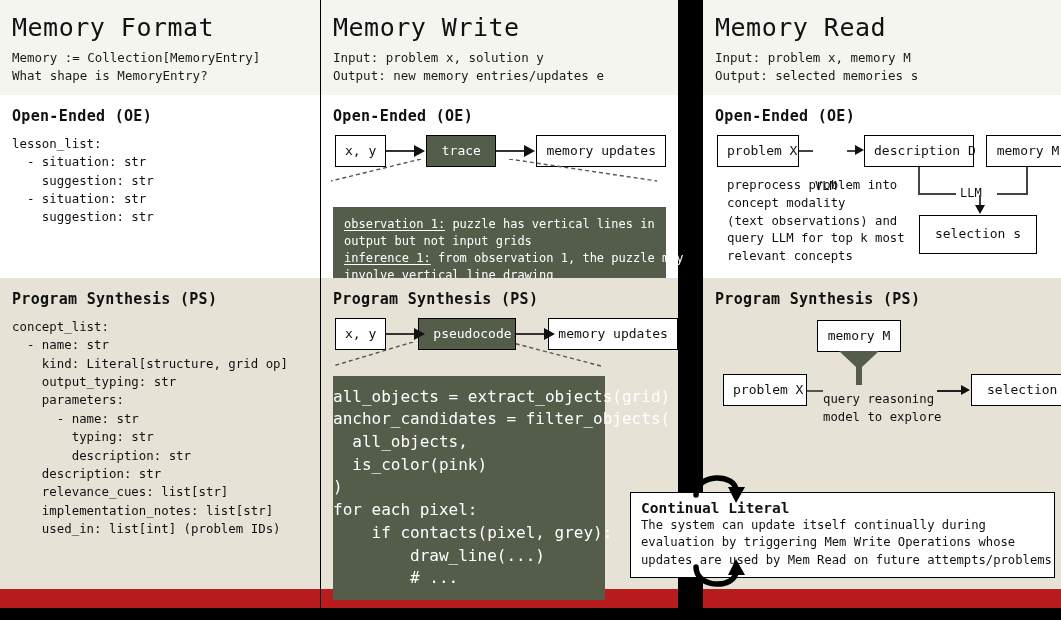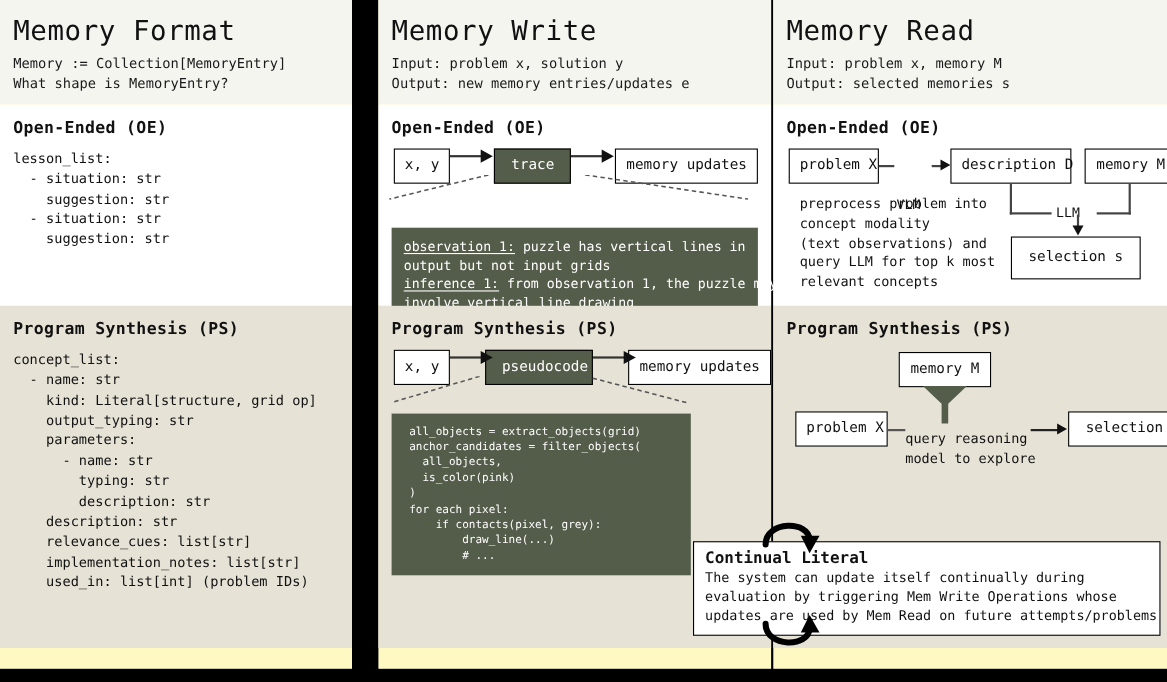--- a/index.html
+++ b/index.html
@@ -13,25 +13,25 @@
     position: relative;
     width: 1061px; height: 620px;
     background: #000000;
   }
 
   
   .column {
     position: absolute;
     top: 0;
     height: 608px;
-    background: #fef9c3;
+    background: #b91c1c;
     overflow: visible;
   }
   #col-format { left: 0px;   width: 320px; }
-  #col-write  { left: 344px; width: 357px; }
+  #col-write  { left: 321px; width: 357px; }
   #col-read   { left: 703px; width: 358px; }
 
   .col-header {
     background: #f5f5f0;
     padding: 14px 12px 10px 12px;
   }
   .col-title {
     font-size: 25px;
     font-weight: 400;
     letter-spacing: 0.5px;
@@ -69,21 +69,21 @@
   .yaml {
     font-size: 12.4px;
     line-height: 1.48;
     color: #111111;
     white-space: pre;
   }
 
   
   .flowrow {
     display: flex;
-    align-items: flex-start;
+    align-items: center;
     gap: 0px;
     position: relative;
   }
   .node {
     border: 1.6px solid #000000;
     background: #ffffff;
     color: #111111;
     font-size: 13px;
     padding: 7px 9px;
     white-space: pre;
@@ -127,23 +127,23 @@
     font-size: 12px;
     line-height: 1.42;
     padding: 9px 11px;
     white-space: pre;
     position: relative;
   }
   .callout u { text-decoration: underline; text-underline-offset: 2px; }
   .code {
     background: #545c4a;
     color: #ffffff;
-    font-size: 10px;
+    font-size: 16px;
     line-height: 1.42;
-    padding: 10px 16px;
+    padding: 10px 0;
     white-space: pre;
   }
   .dashlink { position: absolute; pointer-events: none; }
 
   
   .read-oe-wrap { position: relative; height: 145px; }
   .abs { position: absolute; }
   .plaintxt {
     font-size: 12.3px;
     line-height: 1.45;

